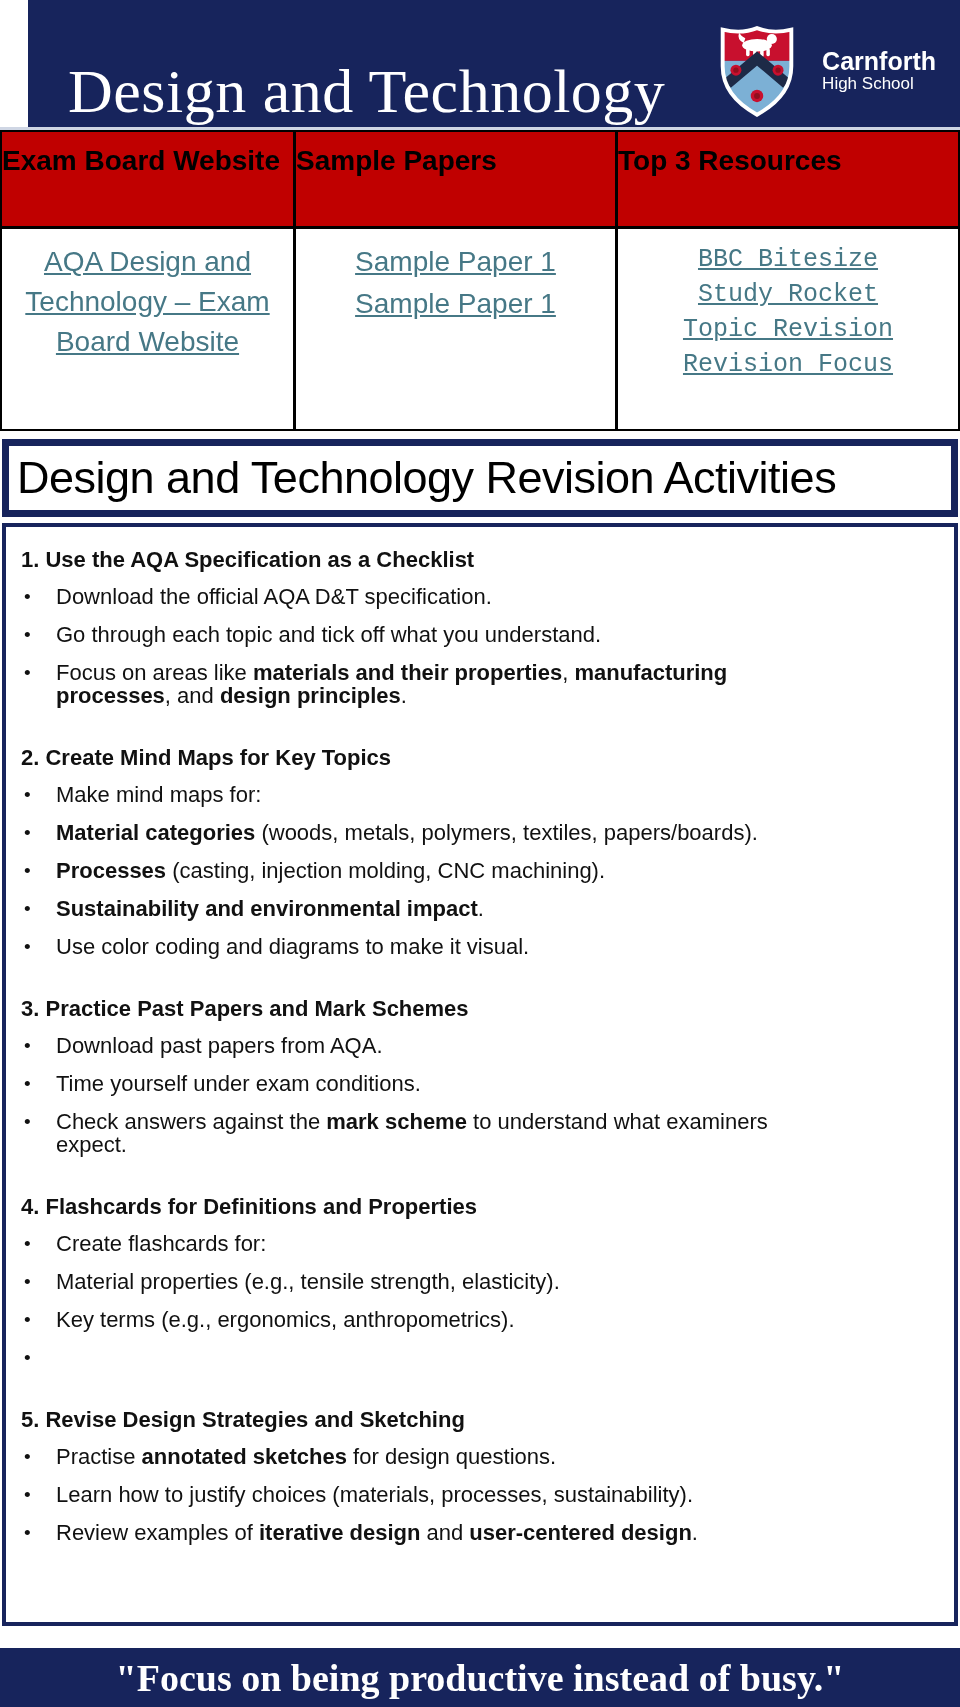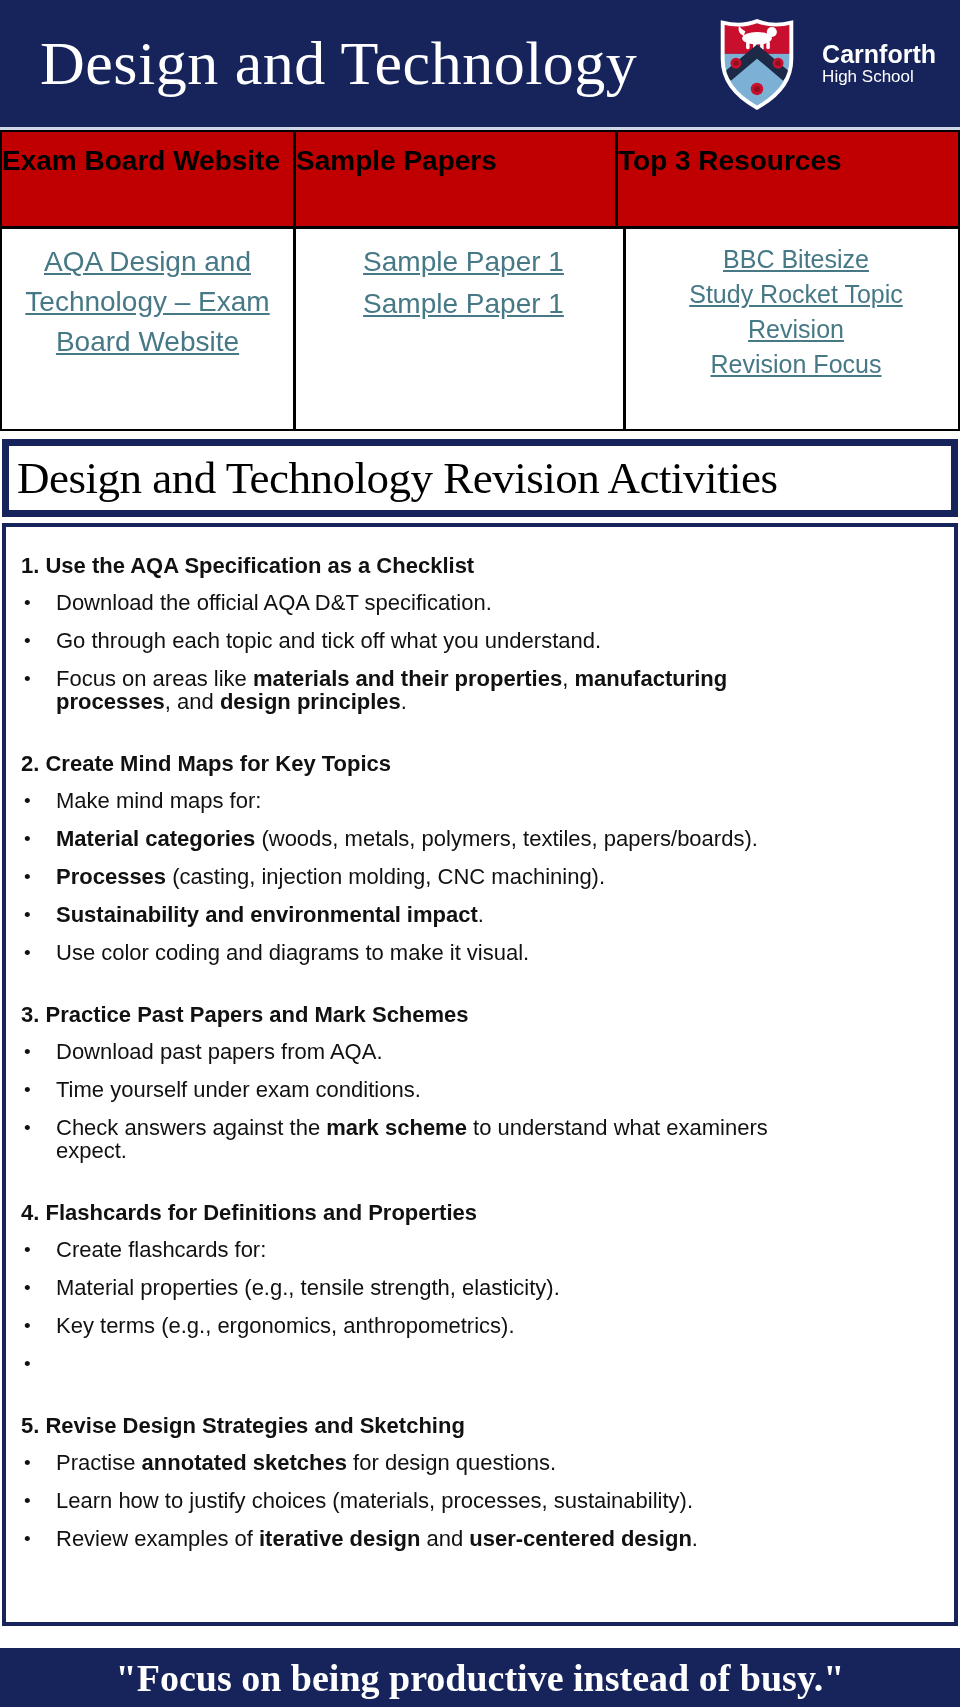--- a/index.html
+++ b/index.html
@@ -6,22 +6,22 @@
   body{
     width:960px;height:1707px;
     background:#ffffff;
     font-family:"Liberation Sans",sans-serif;
     position:relative;
     overflow:hidden;
   }
   
   .header{
     height:127px;background:#17245c;
-    display:flex;align-items:center;
-    padding:0 24px 0 40px;box-sizing:border-box;
+    display:flex;align-items:flex-end;
+    padding:0 24px 0 40px;box-sizing:border-box;margin-left:28px;
   }
   .header-title{
     font-family:"Liberation Serif",serif;
     font-size:62px;color:#ffffff;font-weight:400;
     flex:1;white-space:nowrap;letter-spacing:0.5px;
   }
   .school-brand{display:flex;align-items:center;gap:26px;}
   .crest{width:78px;height:112px;display:block;}
   .school-name{color:#ffffff;line-height:1.08;}
   .school-name .line1{font-weight:bold;font-size:25px;}
@@ -30,46 +30,46 @@
 
   
   .res-table{border:2px solid #000;border-top-width:2px;box-sizing:border-box;}
   .res-row{display:flex;}
   .res-head{background:#c00000;height:94px;border-bottom:3px solid #000;}
   .res-head .cell{
     font-weight:bold;font-size:28px;color:#000;
     padding-top:9px;line-height:1.4;
     box-sizing:border-box;
   }
-  .res-body{background:#ffffff;height:200px;gap:8px;}
+  .res-body{background:#ffffff;height:200px;}
   .res-body .cell{text-align:center;padding-top:13px;box-sizing:border-box;}
   .c1{width:294px;border-right:3px solid #000;}
   .c2{width:322px;border-right:3px solid #000;}
   .c3{flex:1;}
   .res-link{color:#467886;text-decoration:underline;display:block;cursor:pointer;}
   .links-0 .res-link{font-size:28px;line-height:40px;padding:0 18px;}
   .links-1 .res-link{font-size:28px;line-height:40px;margin-bottom:2px;}
-  .links-2 .res-link{font-size:25px;line-height:35px;padding:0 46px;}
+  .links-2 .res-link{font-size:25px;line-height:35px;padding:0 46px;font-family:Liberation Mono, monospace;}
 
   
   .title-box{
     margin:8px 2px 6px 2px;height:78px;box-sizing:border-box;
     border:7px solid #17245c;background:#fff;
     display:flex;align-items:center;padding-left:8px;
   }
   .title-box h2{
     margin:0;font-size:45px;font-weight:400;color:#000;
-    letter-spacing:-0.5px;white-space:nowrap;font-family:Liberation Serif, serif;
+    letter-spacing:-0.5px;white-space:nowrap;
   }
 
   
   .content-box{
     margin:0 2px;height:1103px;box-sizing:border-box;
     border:4px solid #17245c;background:#fff;
-    padding:28px 20px 0 15px;overflow:hidden;
+    padding:22px 20px 0 15px;overflow:hidden;
   }
   .section{margin-bottom:40px;}
   .section-heading{font-weight:bold;font-size:22px;line-height:22px;margin-bottom:14px;color:#111;}
   .bullet{display:flex;font-size:22px;line-height:23px;margin-bottom:15px;color:#111;}
   .bullet .dot{width:32px;flex:none;padding-left:3px;font-size:19px;}
   .bullet-text{max-width:775px;}
 
   
   .footer{
     margin-top:22px;height:59px;background:#17245c;

